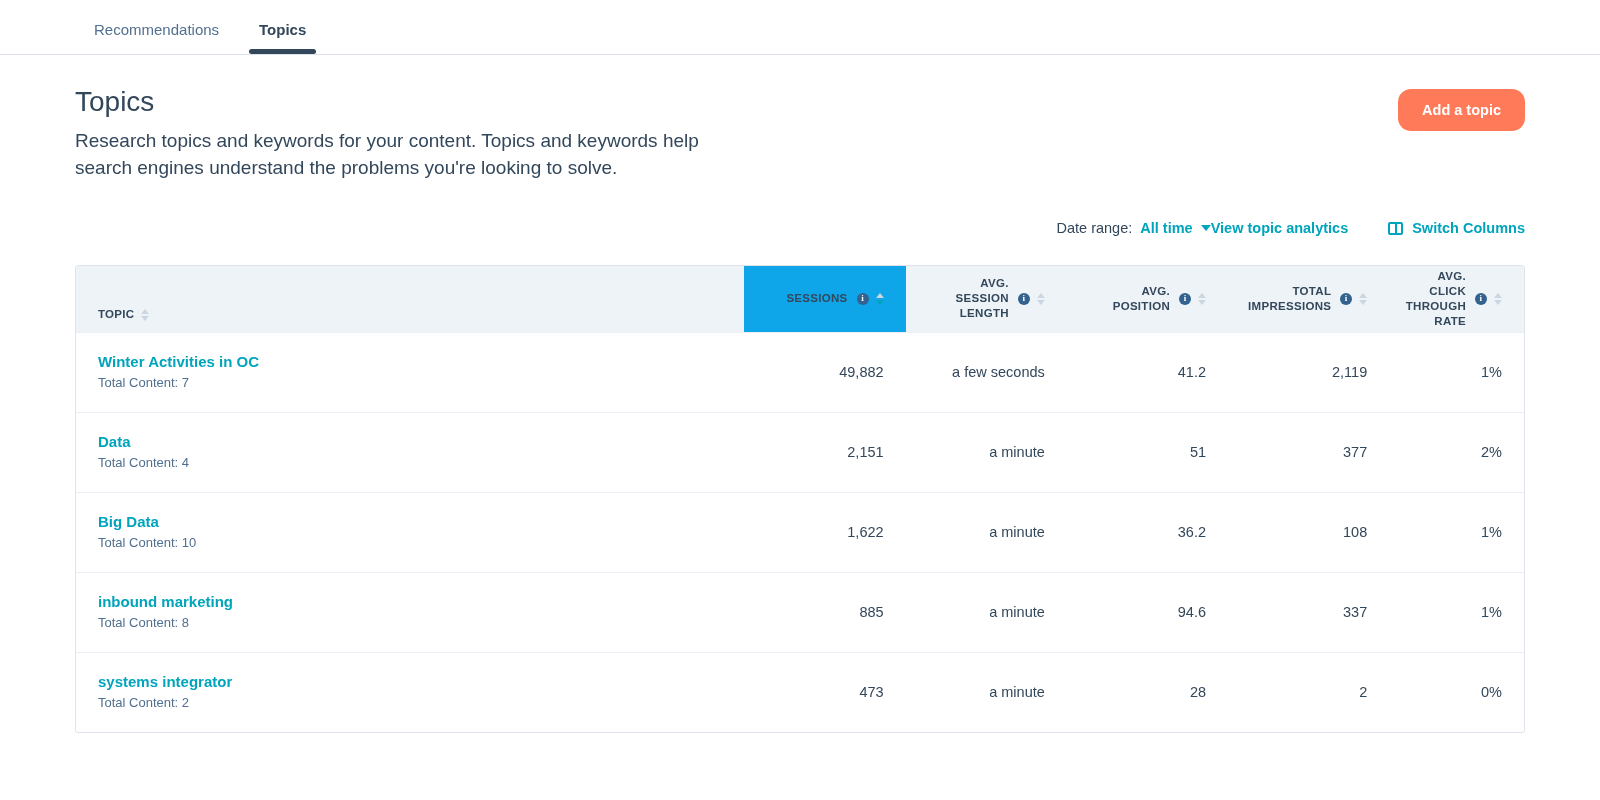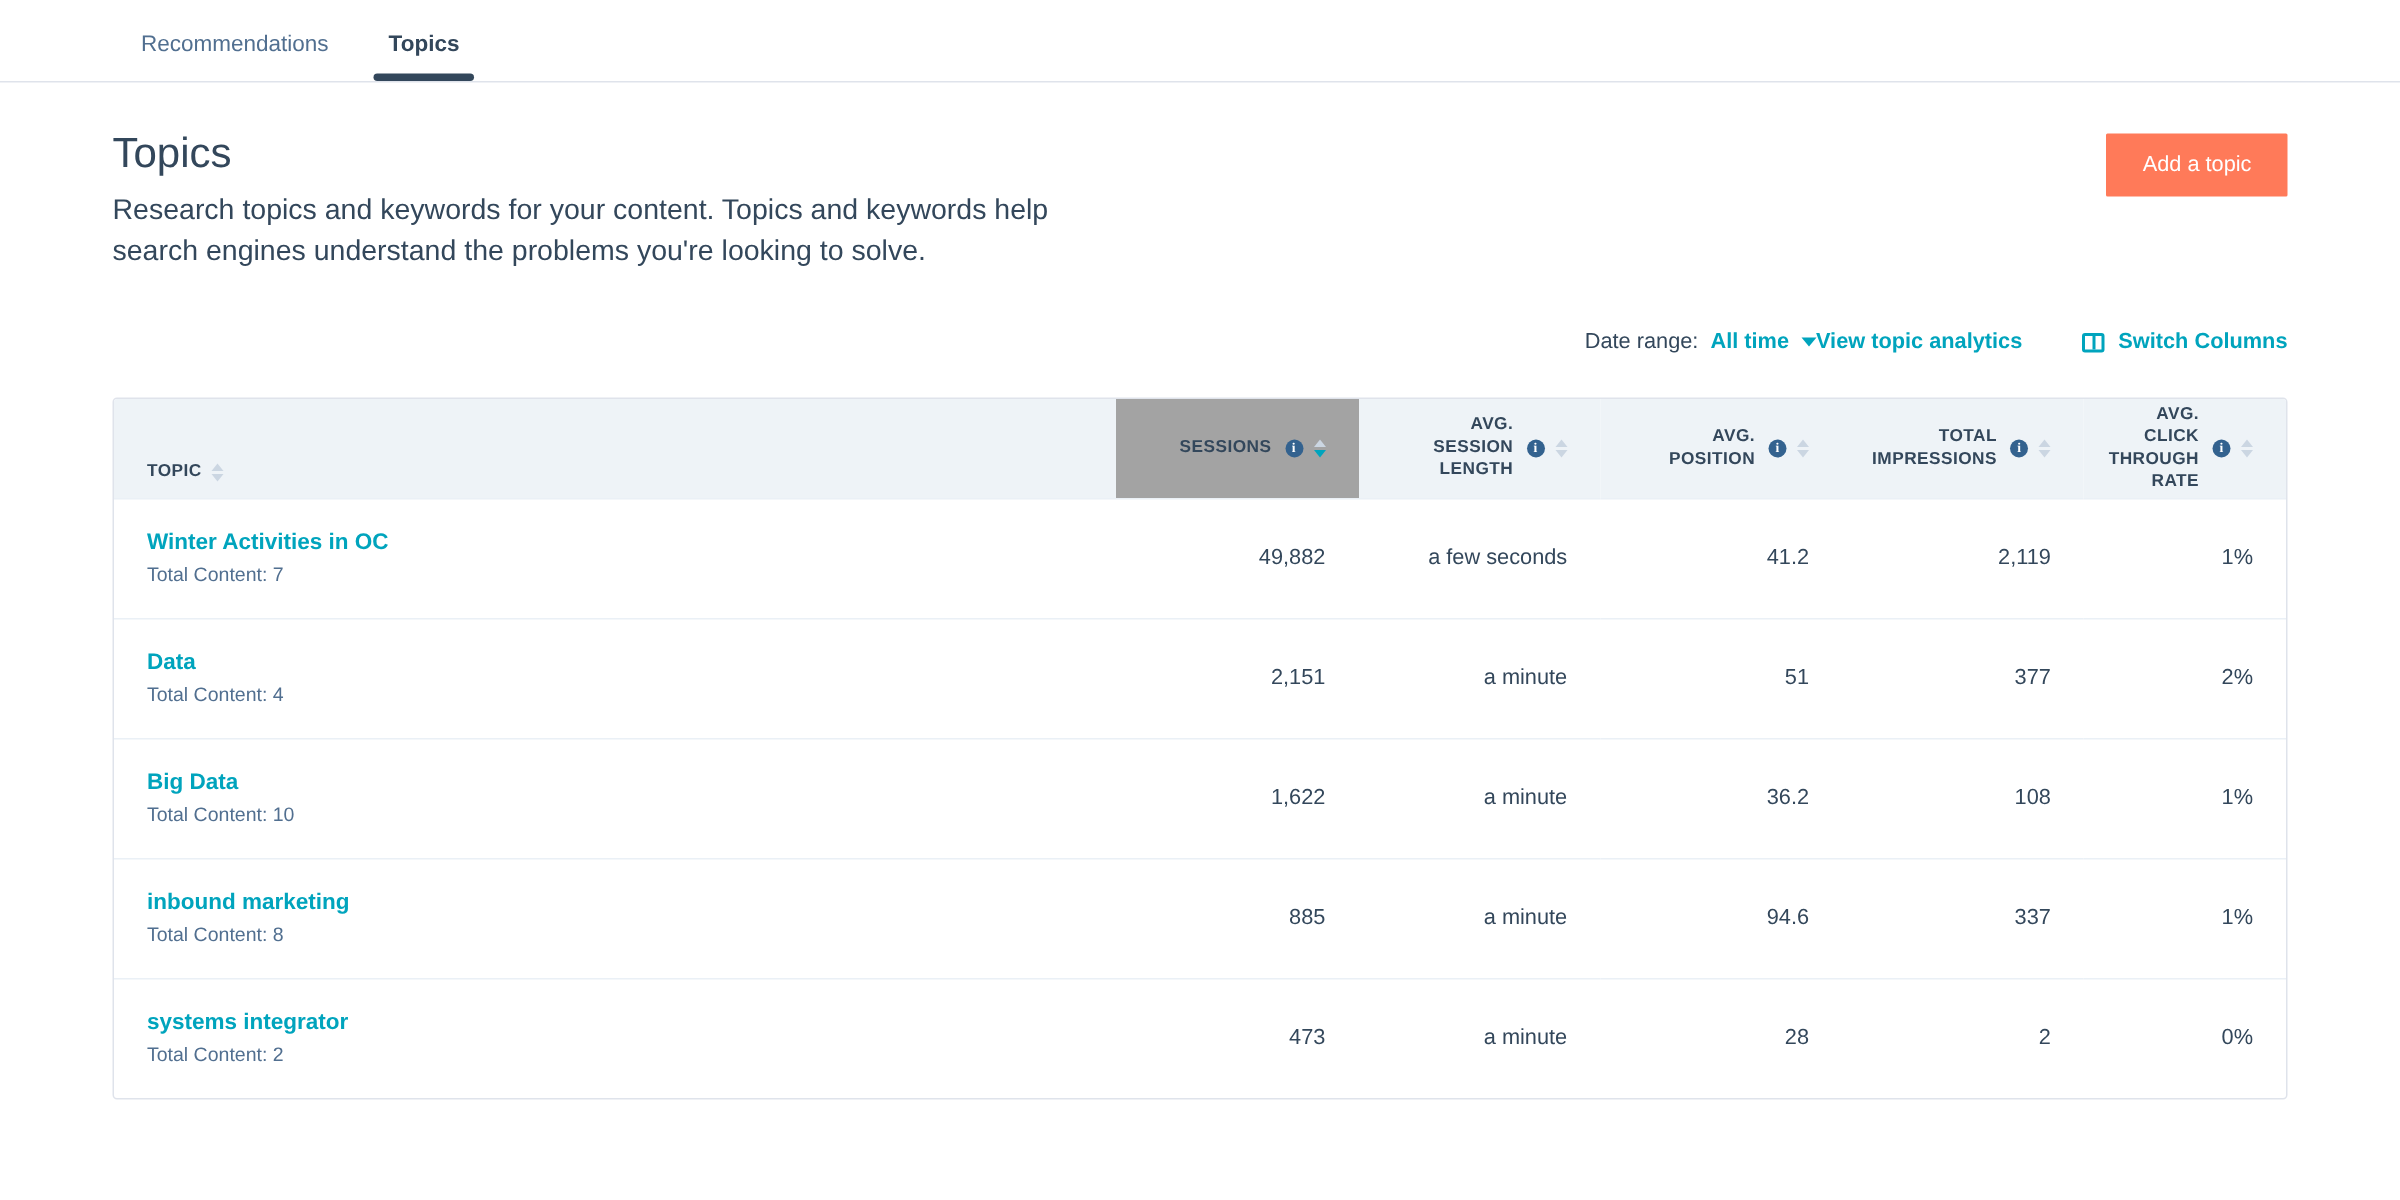--- a/index.html
+++ b/index.html
@@ -81,24 +81,24 @@
     font-size: 19px;
     line-height: 27px;
     color: #33475b;
     margin-top: 6px;
     max-width: 660px;
   }
   .add-topic-btn {
     background: #ff7a59;
     color: #ffffff;
     border: none;
-    border-radius: 1px;
+    border-radius: 13px;
     font-family: "Liberation Sans", sans-serif;
     font-size: 14.5px;
-    font-weight: 400;
+    font-weight: 700;
     padding: 13px 24px;
     cursor: pointer;
     white-space: nowrap;
     margin-top: 6px;
   }
 
   
   .filter-bar {
     display: flex;
     justify-content: flex-end;
@@ -175,21 +175,21 @@
     font-size: 11.5px;
     font-weight: 700;
     color: #33475b;
     letter-spacing: 0.3px;
     height: 66px;
     padding: 0 22px;
     vertical-align: middle;
     cursor: pointer;
   }
   th.col-topic { width: 655px; text-align: left; }
-  th.col-sessions { width: 158px; background: #a3a3a3; margin-top: 32px; }
+  th.col-sessions { width: 158px; background: #0ea5e9; margin-top: 32px; }
   th.col-length   { width: 158px; }
   th.col-position { width: 158px; }
   th.col-impr     { width: 158px; }
   th.col-ctr      { width: 132px; }
 
   .th-inner {
     display: flex;
     align-items: center;
     justify-content: flex-end;
     gap: 5px;

